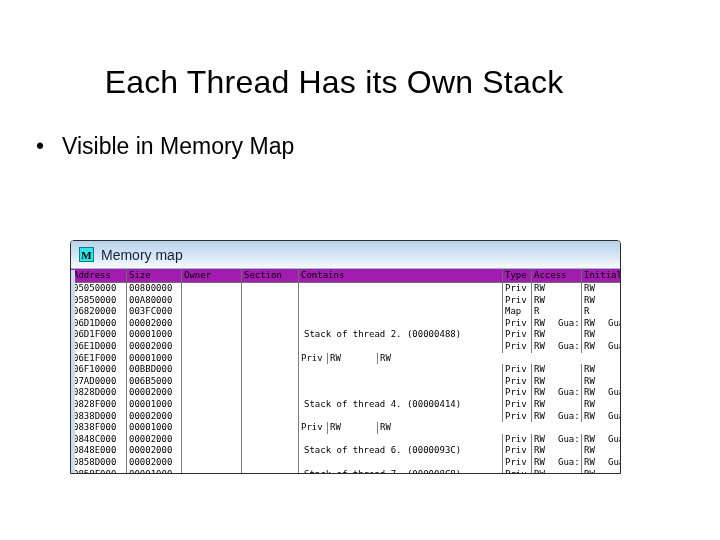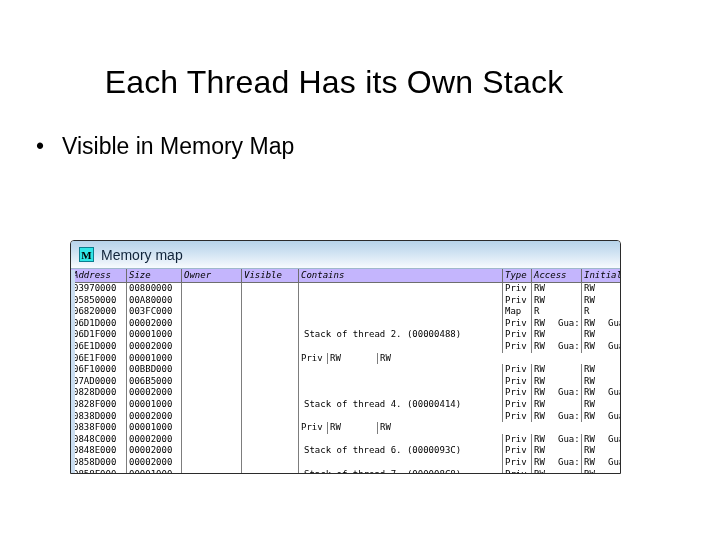--- a/index.html
+++ b/index.html
@@ -107,24 +107,23 @@
     white-space: nowrap;
   }
   #grid-header {
     height: 13px;
     line-height: 13px;
     background: #d6d3ce;
     border-bottom: 1px solid #6e6e6e;
     font-weight: normal;
   }
   #grid-header .cell {
-    background: #c4b5fd;
+    background: #a21caf;
     border-right: 1px solid #6e6e6e;
     color: #000000;
-    font-style: italic;
   }
   .cell {
     box-sizing: border-box;
     overflow: hidden;
     padding-left: 2px;
     color: #000000;
     border-right: 1px solid #000000;
   }
   .grid-row:not(#grid-header) .cell {
     border-right: 1px solid #7d7d7d;
@@ -177,29 +176,29 @@
   <div id="memmap-titlebar">
     <div id="memmap-icon">M</div>
     <div id="memmap-title-text">Memory map</div>
   </div>
 
   <div id="memmap-grid">
     <div class="grid-row" id="grid-header">
       <div class="cell col-address">Address</div>
       <div class="cell col-size">Size</div>
       <div class="cell col-owner">Owner</div>
-      <div class="cell col-section">Visible</div>
+      <div class="cell col-section">Section</div>
       <div class="cell col-contains">Contains</div>
       <div class="cell col-type">Type</div>
       <div class="cell col-access">Access</div>
       <div class="cell col-initial">Initial</div>
     </div>
     <div id="grid-body">
         <div class="grid-row">
-          <div class="cell col-address">03970000</div>
+          <div class="cell col-address">05050000</div>
           <div class="cell col-size">00800000</div>
           <div class="cell col-owner"></div>
           <div class="cell col-section"></div>
           <div class="cell col-contains"><span class="contains-text"></span></div>
           <div class="cell col-type">Priv</div>
           <div class="cell col-access">
             <span class="acc-main">RW</span>
             <span class="acc-guard"></span>
           </div>
           <div class="cell col-initial">

